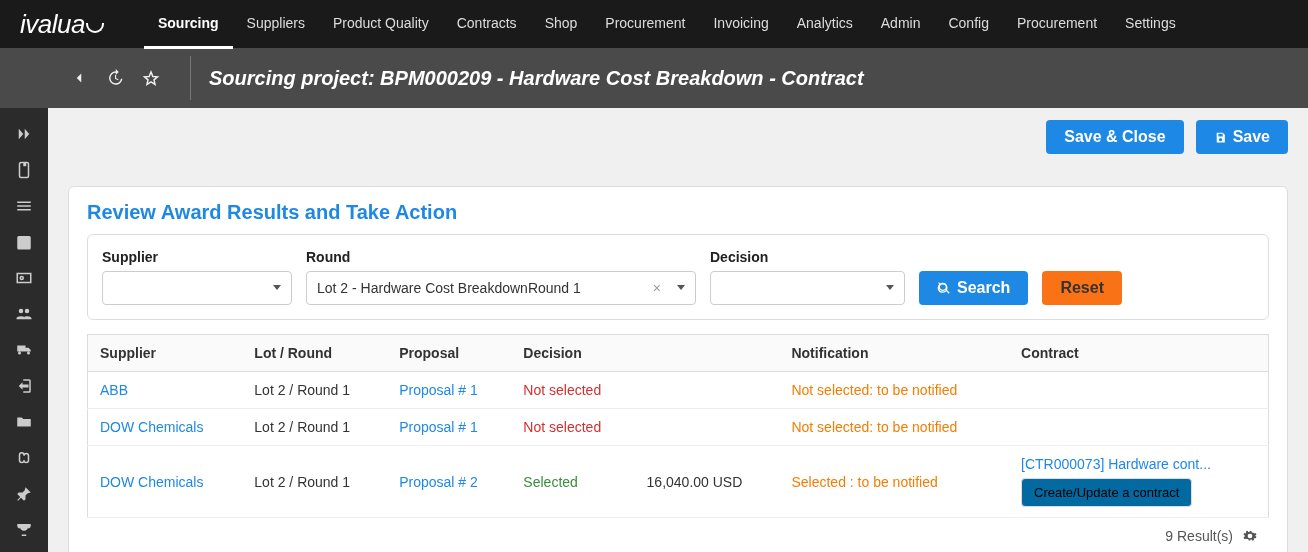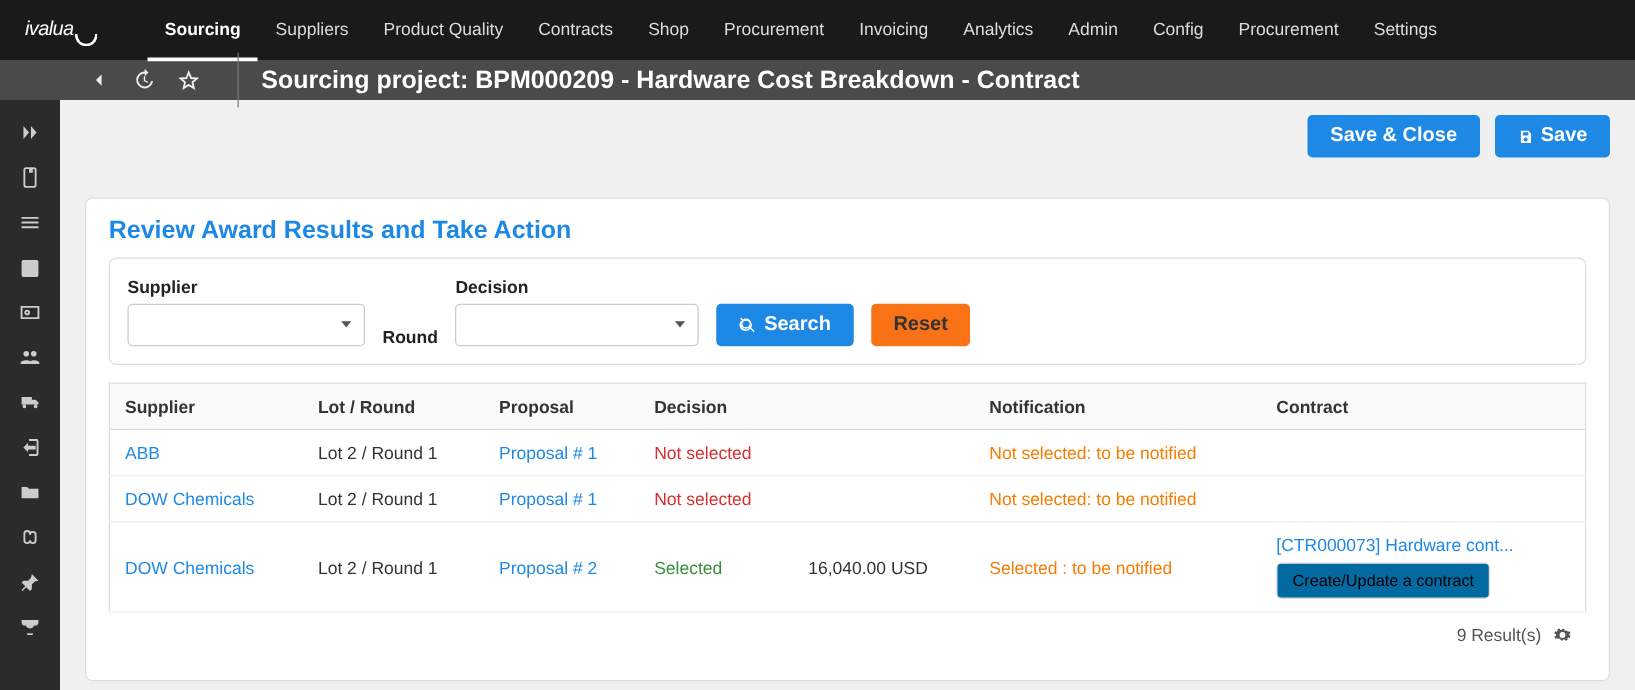--- a/index.html
+++ b/index.html
@@ -1,26 +1,26 @@
 <!DOCTYPE html>
 <html><head>
 <meta charset="utf-8">
 <style>
   * { box-sizing: border-box; margin: 0; padding: 0; }
   body { font-family: "Segoe UI", Arial, sans-serif; font-size: 14px; color: #333; background: #f0f0f0; }
   
   .topnav { background: #1a1a1a; height: 48px; display: flex; align-items: center; padding: 0 20px; }
-  .logo { color: #fff; font-size: 16px; font-weight: 400; font-style: italic; letter-spacing: -0.5px; padding-right: 40px; display: flex; align-items: flex-end; }
+  .logo { color: #fff; font-size: 26px; font-weight: 400; font-style: italic; letter-spacing: -0.5px; padding-right: 40px; display: flex; align-items: center; }
   .logo-text { position: relative; }
   .logo-smile { display: inline-block; width: 18px; height: 10px; border: 2px solid #fff; border-top: none; border-radius: 0 0 14px 14px; margin-left: 1px; position: relative; top: 4px; }
   .nav-items { display: flex; }
   .nav-item { color: #ddd; padding: 15px 14px; font-size: 14px; cursor: pointer; border-bottom: 3px solid transparent; }
   .nav-item.active { color: #fff; font-weight: 600; border-bottom: 3px solid #fff; }
 
-  .subnav { background: #4a4a4a; height: 32px; display: flex; align-items: center; padding: 0 0 0 50px; color: #fff; }
+  .subnav { background: #4a4a4a; height: 60px; display: flex; align-items: center; padding: 0 0 0 50px; color: #fff; font-style: italic; }
   .sub-icons { display: flex; gap: 18px; padding: 0 20px; align-items: center; }
   .sub-icon { width: 18px; height: 18px; fill: #eee; cursor: pointer; }
   .sub-title { font-size: 20px; font-weight: 600; padding-left: 18px; border-left: 1px solid #777; margin-left: 10px; line-height: 44px; }
 
   .layout { display: flex; }
   .sidebar { background: #2b2b2b; width: 48px; flex: 0 0 48px; min-height: 504px; padding-top: 8px; }
   .side-item { width: 48px; height: 36px; display: flex; align-items: center; justify-content: center; cursor: pointer; }
   .side-item svg { width: 18px; height: 18px; fill: #ccc; }
 
   .main { flex: 1; padding: 0 20px 20px 20px; }
@@ -176,20 +176,25 @@
         <div class="filter-box">
           <div class="filter-col">
             <div class="filter-label">Supplier</div>
             <div class="select w-190">
               <span></span>
               <span class="caret"></span>
             </div>
           </div>
           <div class="filter-col">
             <div class="filter-label">Round</div>
+            <div class="select w-390">
+              <span>Lot 2 - Hardware Cost BreakdownRound 1</span>
+              <span class="clear-x">×</span>
+              <span class="caret"></span>
+            </div>
           </div>
           <div class="filter-col">
             <div class="filter-label">Decision</div>
             <div class="select w-195">
               <span></span>
               <span class="caret"></span>
             </div>
           </div>
           <button class="btn btn-primary">
             <svg class="search-icn" viewBox="0 0 24 24">

